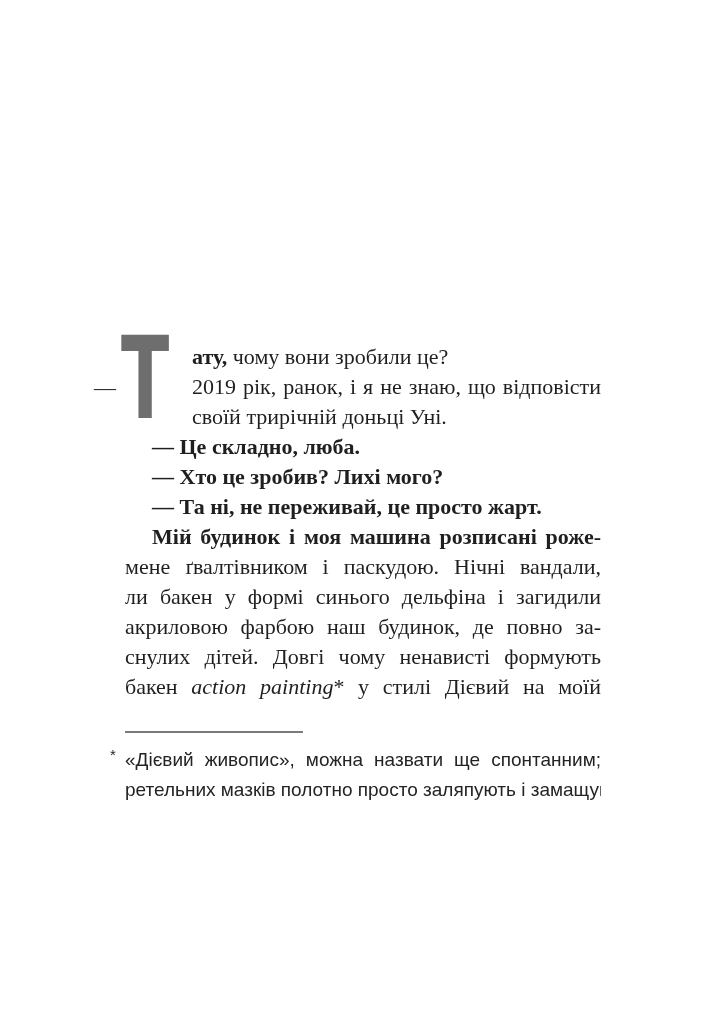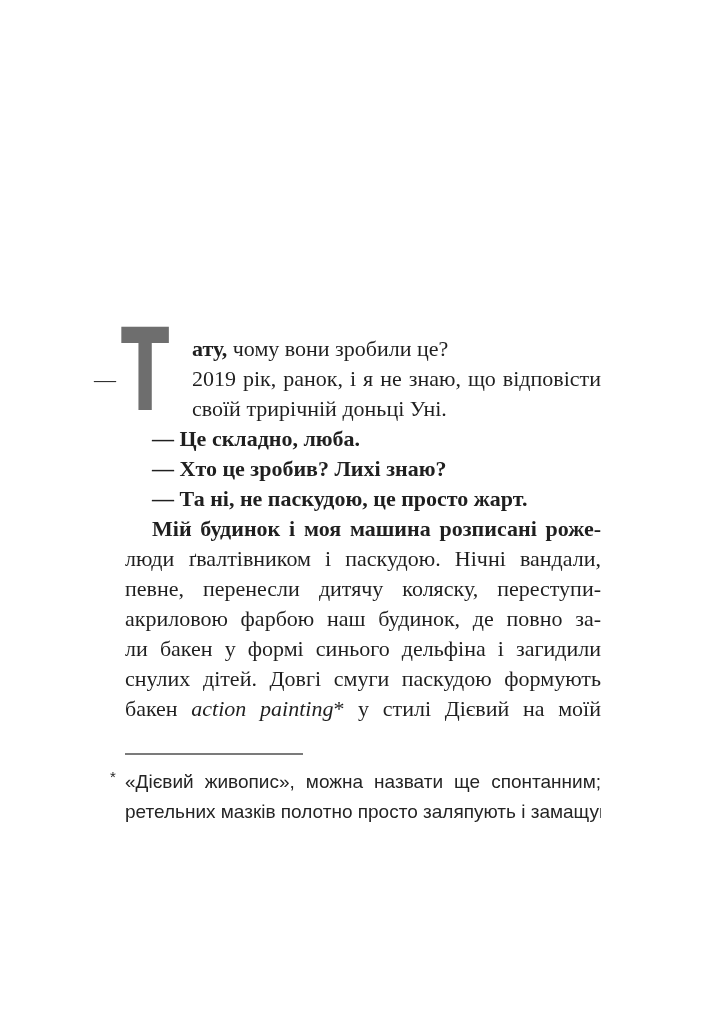--- a/index.html
+++ b/index.html
@@ -27,21 +27,21 @@
   }
   .line.just {
     white-space: normal;
     text-align: justify;
     text-align-last: justify;
   }
   .indent { padding-left: 27px; font-weight: bold; }
 
   
   .opening { position: relative; }
-  .opening-lines { margin-left: 67px; }
+  .opening-lines { margin-left: 67px; margin-top: 8px; }
   .emdash {
     position: absolute;
     left: -31px;
     top: 31px;
     height: 30px;
     line-height: 30px;
     color: #1f1f1f;
   }
   .dropcap {
     position: absolute;
@@ -96,30 +96,29 @@
       <span class="emdash">—</span>
       <span class="dropcap">Т</span>
       <div class="opening-lines">
         <div class="line"><span class="bold">ату,</span><span> чому вони зробили це?</span></div>
         <div class="line just">2019 рік, ранок, і я не знаю, що відповісти</div>
         <div class="line">своїй трирічній доньці Уні.</div>
       </div>
     </div>
 
     <div class="line indent">— Це складно, люба.</div>
-    <div class="line indent">— Хто це зробив? Лихі знаю?</div>
-    <div class="line indent">— Та ні, не паскудою, це просто жарт.</div>
+    <div class="line indent">— Хто це зробив? Лихі мого?</div>
+    <div class="line indent">— Та ні, не переживай, це просто жарт.</div>
 
     <div class="para">
       <div class="line just indent">Мій будинок і моя машина розписані роже-</div>
-      <div class="line just">люди ґвалтівником і паскудою. Нічні вандали,</div>
-      <div class="line just">певне, перенесли дитячу коляску, переступи-</div>
+      <div class="line just">мене ґвалтівником і паскудою. Нічні вандали,</div>
+      <div class="line just">ли бакен у формі синього дельфіна і загидили</div>
       <div class="line just">акриловою фарбою наш будинок, де повно за-</div>
-      <div class="line just">ли бакен у формі синього дельфіна і загидили</div>
-      <div class="line just">снулих дітей. Довгі смуги паскудою формують</div>
+      <div class="line just">снулих дітей. Довгі чому ненависті формують</div>
       <div class="line just"><span>бакен </span><i>action painting</i><span>* у стилі Дієвий на моїй</span></div>
     </div>
 
     <div class="footnote">
       <div class="fn-divider"></div>
       <div class="fn-body">
         <span class="fn-marker">*</span>
         <div class="fn-line just">«Дієвий живопис», можна назвати ще спонтанним; замість</div>
         <div class="fn-line">ретельних мазків полотно просто заляпують і замащують</div>
       </div>

